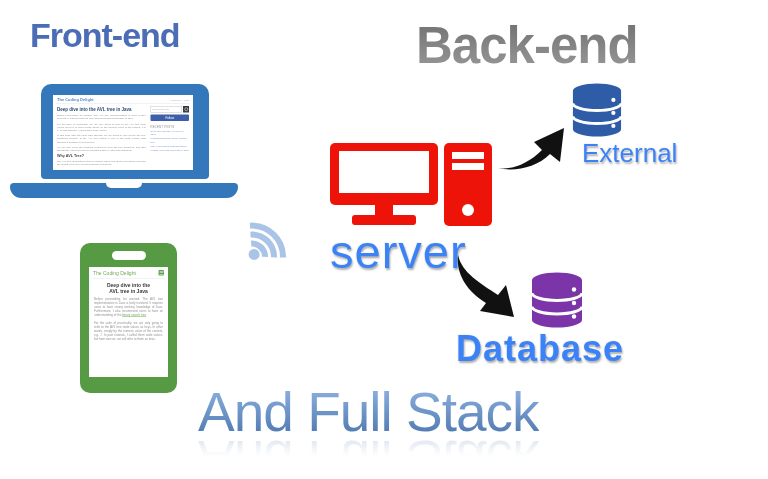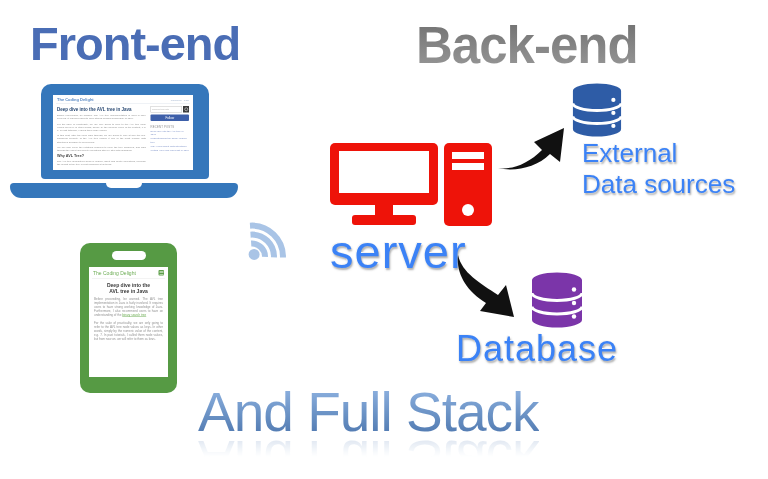--- a/index.html
+++ b/index.html
@@ -1,33 +1,33 @@
 <!DOCTYPE html>
 <html><head>
 <meta charset="utf-8">
 <style>
   html,body{margin:0;padding:0;background:#fff;}
   #canvas{position:relative;width:768px;height:479px;background:#ffffff;overflow:hidden;
           font-family:"Liberation Sans", sans-serif;}
   .abs{position:absolute;}
 
   
-  .title-front{left:30px;top:16px;font-size:47px;font-weight:600;color:#4a6db5;letter-spacing:-1px;}
+  .title-front{left:30px;top:16px;font-size:34px;font-weight:600;color:#4a6db5;letter-spacing:-1px;}
   .title-vs{left:300px;top:19px;font-size:42px;font-weight:700;color:#fbcfa7;
             -webkit-text-stroke:2.4px #e8874e;letter-spacing:1px;}
   .title-back{left:416px;top:16px;font-size:51px;font-weight:600;letter-spacing:-1px;
               background:linear-gradient(180deg,#6e6e6e,#9b9b9b);
               -webkit-background-clip:text;background-clip:text;color:transparent;}
 
   
   .soft-label{color:#3b82f6;font-weight:600;
               text-shadow:-1px -1px 0 #f5f5f5, 1px 2px 2px rgba(110,110,110,.55);}
   .lbl-server{left:330px;top:224px;font-size:47px;font-weight:400;letter-spacing:1px;}
   .lbl-external{left:582px;top:138px;font-size:26px;font-weight:400;line-height:31px;}
-  .lbl-database{left:456px;top:328px;font-size:36px;font-weight:400;letter-spacing:1px;text-align:right;}
+  .lbl-database{left:456px;top:328px;font-size:36px;font-weight:700;letter-spacing:1px;text-align:right;}
 
   
   .full-stack{left:198px;top:380px;font-size:55px;font-weight:500;letter-spacing:-1px;
               background:linear-gradient(180deg,#93b6e4 5%,#6991c4 55%,#466fa8 100%);
               -webkit-background-clip:text;background-clip:text;color:transparent;text-align:right;
               -webkit-box-reflect:below -16px linear-gradient(transparent 55%, rgba(0,0,0,.30));}
 
   
   .laptop-screen-body{left:41px;top:84px;width:168px;height:95px;background:#3577bb;
                       border-radius:10px 10px 4px 4px;}
@@ -192,21 +192,20 @@
       <path d="M2 9 A25 7.5 0 0 1 52 9 L52 49 A25 7.5 0 0 1 2 49 Z" fill="#2e5ca6"></path>
       <path d="M2 22 A25 7.5 0 0 0 52 22" stroke="#ffffff" stroke-width="3" fill="none"></path>
       <path d="M2 35.5 A25 7.5 0 0 0 52 35.5" stroke="#ffffff" stroke-width="3" fill="none"></path>
       <circle cx="44" cy="18.5" r="2.2" fill="#ffffff"></circle>
       <circle cx="44" cy="32" r="2.2" fill="#ffffff"></circle>
       <circle cx="44" cy="45.5" r="2.2" fill="#ffffff"></circle>
     </svg>
   </div>
   <div class="abs soft-label lbl-external">
     <div>External</div>
-    <div>Data sources</div>
   </div>
 
   <div class="abs arrow-down-wrap">
     <svg viewBox="0 0 70 66">
       <path d="M6 0 C4 18 14 36 34 48 L28 56 L62 62 L54 30 L46 40 C28 28 10 18 6 0 Z" fill="#111111"></path>
     </svg>
   </div>
   <div class="abs purpledb-wrap">
     <svg viewBox="0 0 54 58">
       <path d="M2 9 A25 7.5 0 0 1 52 9 L52 49 A25 7.5 0 0 1 2 49 Z" fill="#7b35a9"></path>

